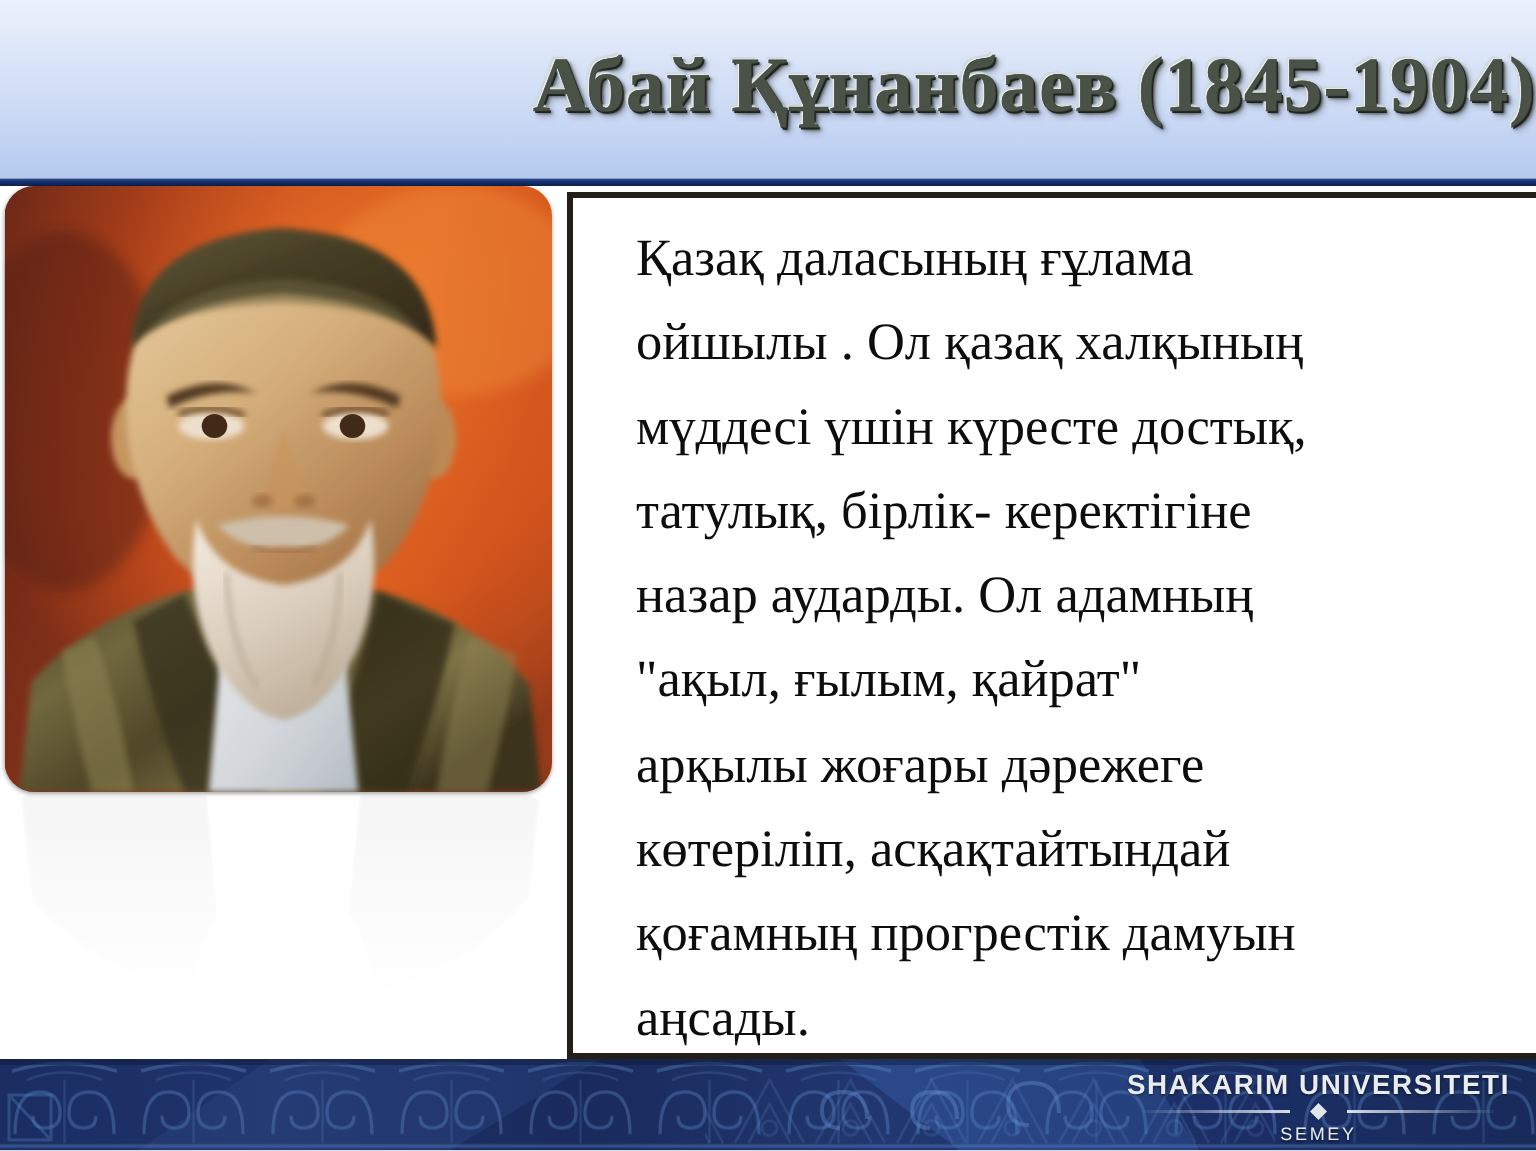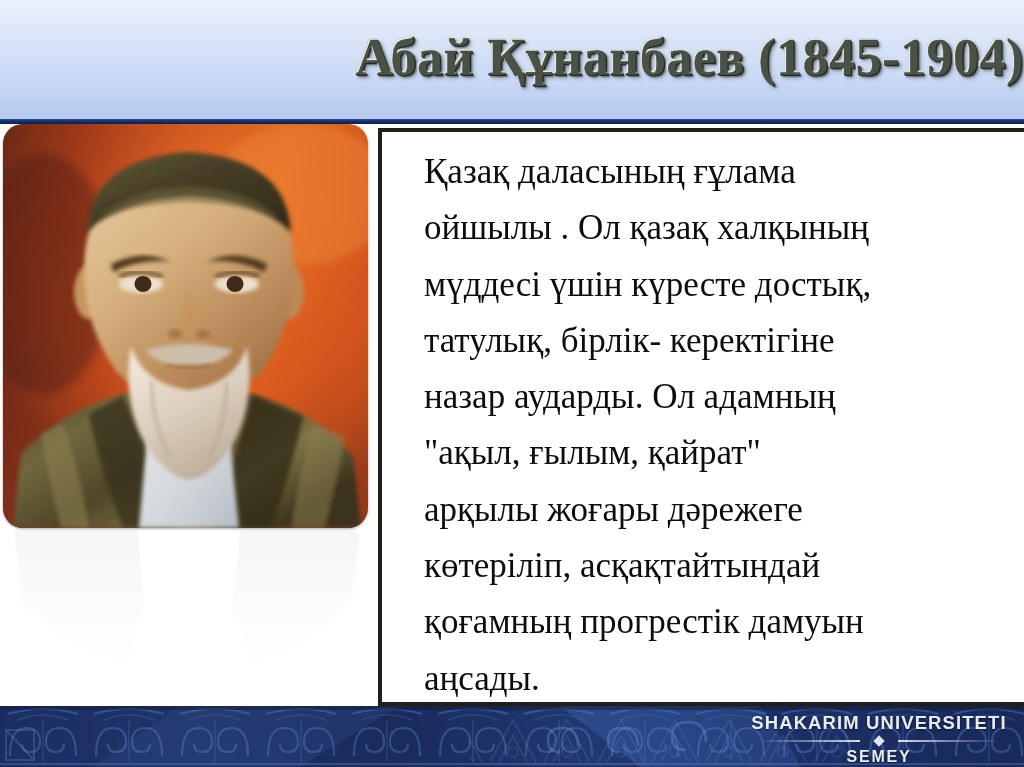--- a/index.html
+++ b/index.html
@@ -182,22 +182,22 @@
     position: absolute;
     left: 50%;
     top: 2px;
     width: 8px;
     height: 8px;
     margin-left: -4px;
     background: #dfe6ee;
     transform: rotate(45deg);
   }
   .logo-line2 {
-    font-size: 16px;
-    font-weight: bold;
+    font-size: 12px;
+    font-weight: normal;
     letter-spacing: 1.8px;
     color: #e9ecef;
     text-shadow: 0 1px 2px rgba(0,0,0,0.55);
     line-height: 21px;
   }
 </style>
 </head>
 <body>
 
 <div id="slide">

